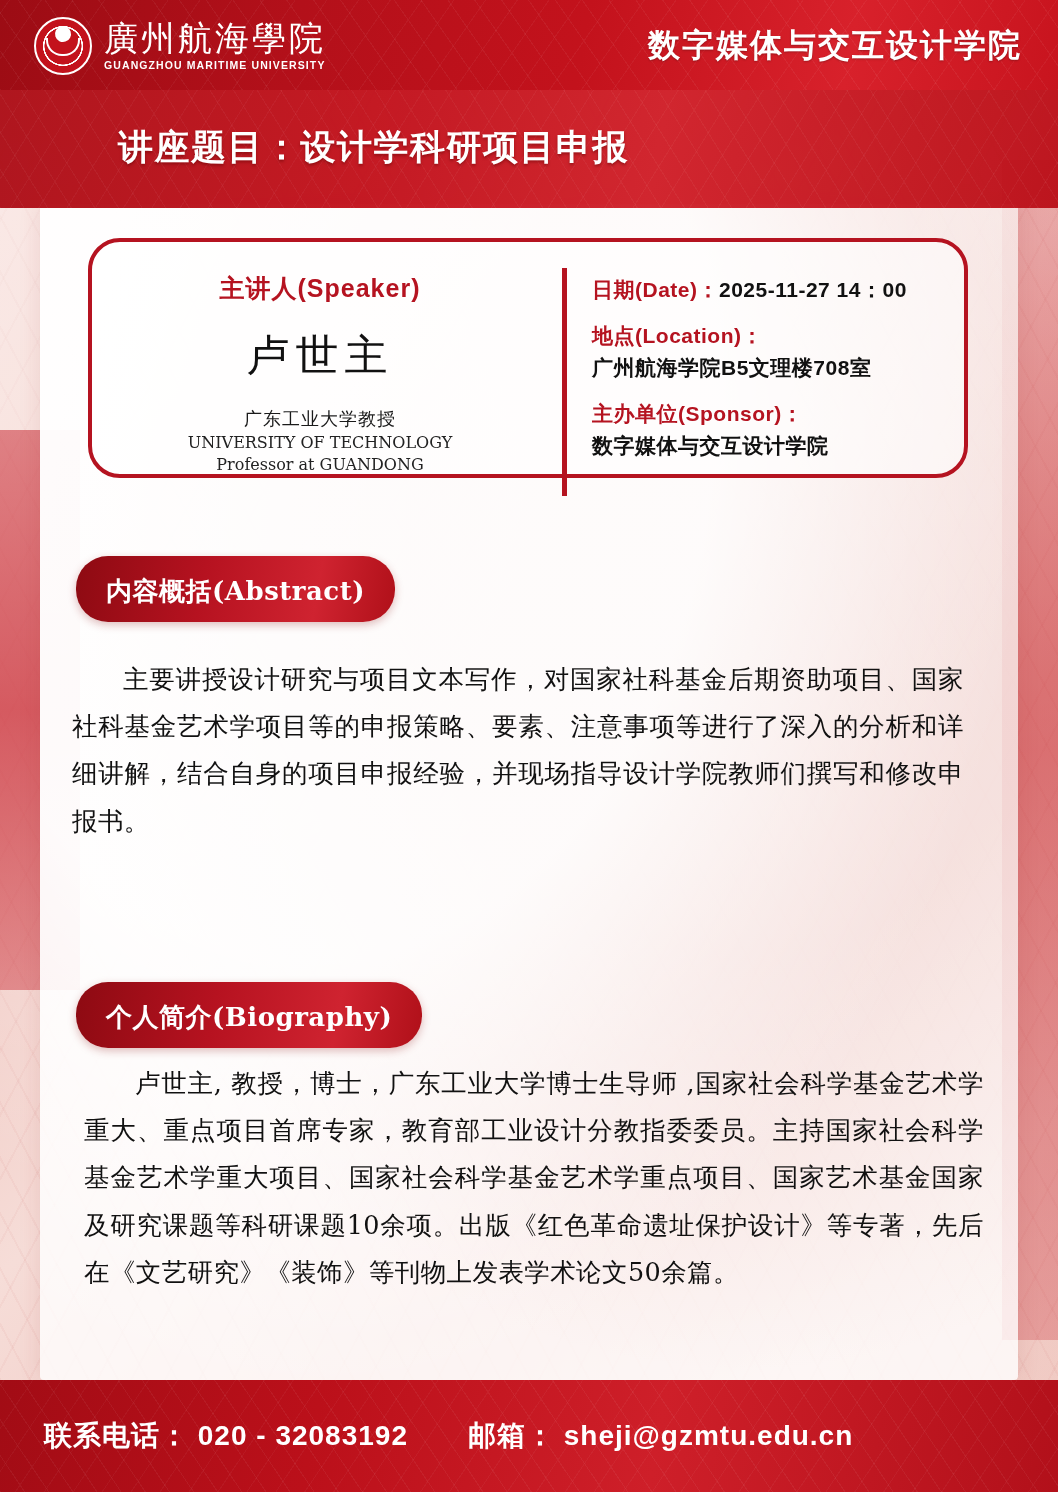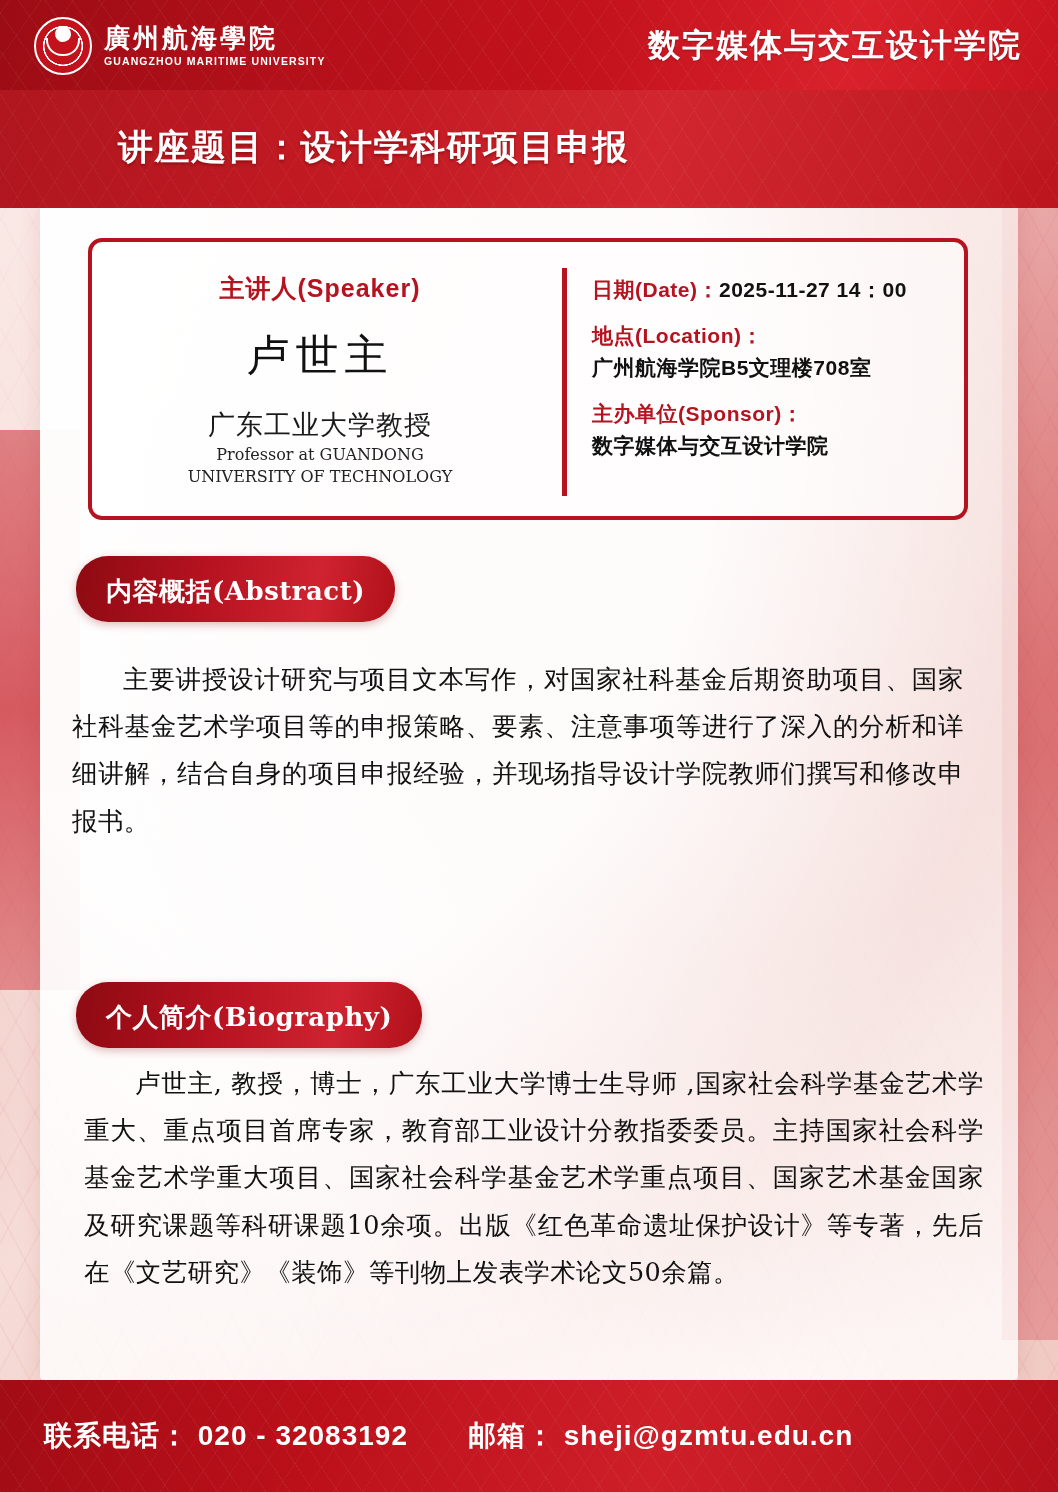--- a/index.html
+++ b/index.html
@@ -90,22 +90,22 @@
     content: "";
     position: absolute;
     left: 50%; top: 28%;
     transform: translate(-50%,-50%) rotate(-18deg);
     width: 16px; height: 16px;
     border-radius: 50%;
     background: #fff;
   }
   .logo-text-cn {
     color: #fff;
-    font-size: 26px;
-    font-weight: bold;
+    font-size: 34px;
+    font-weight: normal;
     letter-spacing: 3px;
     line-height: 1.05;
   }
   .logo-text-en {
     color: #fff;
     font-size: 10.5px;
     font-weight: bold;
     letter-spacing: 1.1px;
     margin-top: 2px;
   }
@@ -169,23 +169,23 @@
       radial-gradient(ellipse at 28% 18%, rgba(255,255,255,0.85) 0 40%, rgba(255,255,255,0) 72%),
       radial-gradient(ellipse at 72% 30%, rgba(226,168,160,0.22) 0 34%, rgba(255,255,255,0) 70%);
     pointer-events: none;
   }
 
   
   .info-pill {
     position: absolute;
     left: 48px; top: 34px;
     width: 880px;
-    height: 282px;
+    height: 240px;
     border: 4px solid #b51320;
-    border-radius: 14px;
+    border-radius: 32px;
     background: rgba(255,255,255,0.55);
     box-sizing: border-box;
   }
   .info-left {
     position: absolute;
     left: 0; top: 0;
     width: 456px; height: 100%;
     text-align: center;
     box-sizing: border-box;
     padding-top: 30px;
@@ -199,21 +199,21 @@
   .speaker-name {
     margin-top: 22px;
     color: #111;
     font-size: 43px;
     font-family: "DejaVu Serif", "Liberation Serif", serif;
     letter-spacing: 6px;
   }
   .speaker-role-cn {
     margin-top: 22px;
     color: #1a1a1a;
-    font-size: 27px;
+    font-size: 18px;
     font-family: "DejaVu Serif", "Liberation Serif", serif;
     letter-spacing: 1px;
   }
   .speaker-role-en {
     margin-top: 2px;
     color: #222;
     font-size: 16px;
     line-height: 1.25;
     font-family: "DejaVu Serif", "Liberation Serif", serif;
   }
@@ -341,22 +341,22 @@
   <div class="title-band"></div>
   <h1 class="lecture-title">讲座题目：设计学科研项目申报</h1>
 
   <div class="body-card">
 
     <div class="info-pill">
       <div class="info-left">
         <div class="speaker-label">主讲人(Speaker)</div>
         <div class="speaker-name">卢世主</div>
         <div class="speaker-role-cn">广东工业大学教授</div>
+        <div class="speaker-role-en">UNIVERSITY OF TECHNOLOGY</div>
         <div class="speaker-role-en">Professor at GUANDONG</div>
-        <div class="speaker-role-en">UNIVERSITY OF TECHNOLOGY</div>
       </div>
 
       <div class="info-divider"></div>
 
       <div class="info-right">
         <div class="ir-row">
           <span class="ir-label">日期(Date)：</span><span class="ir-value">2025-11-27  14：00</span>
         </div>
         <div class="ir-gap"></div>
         <div class="ir-row">

